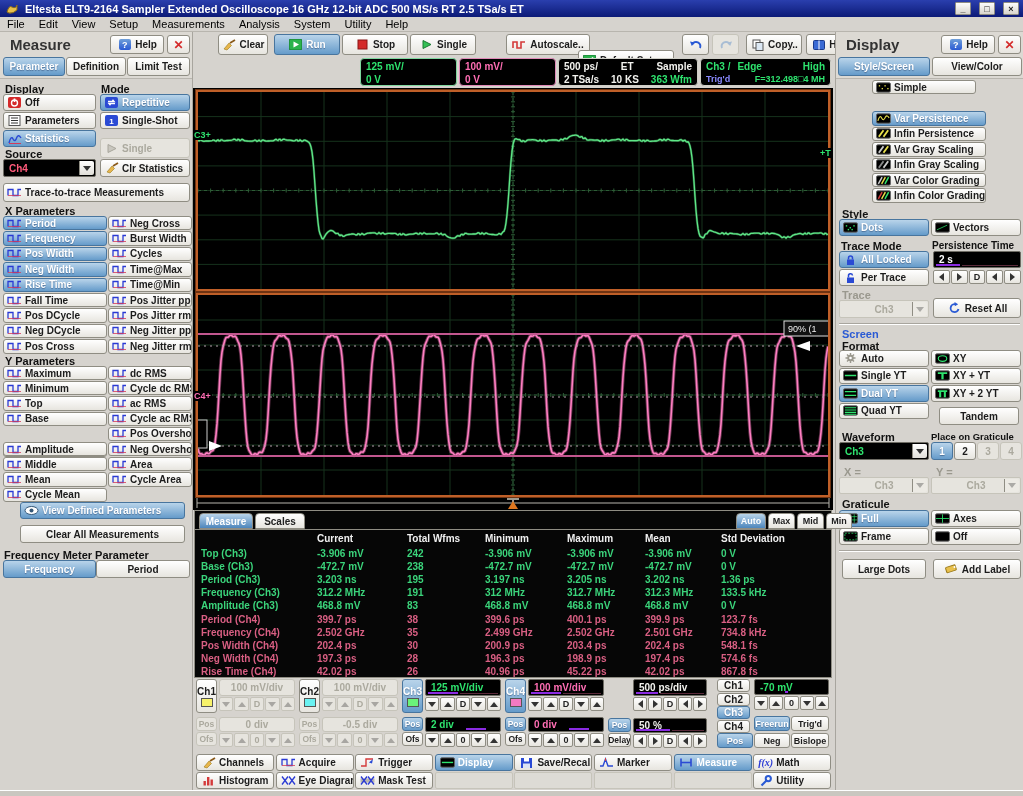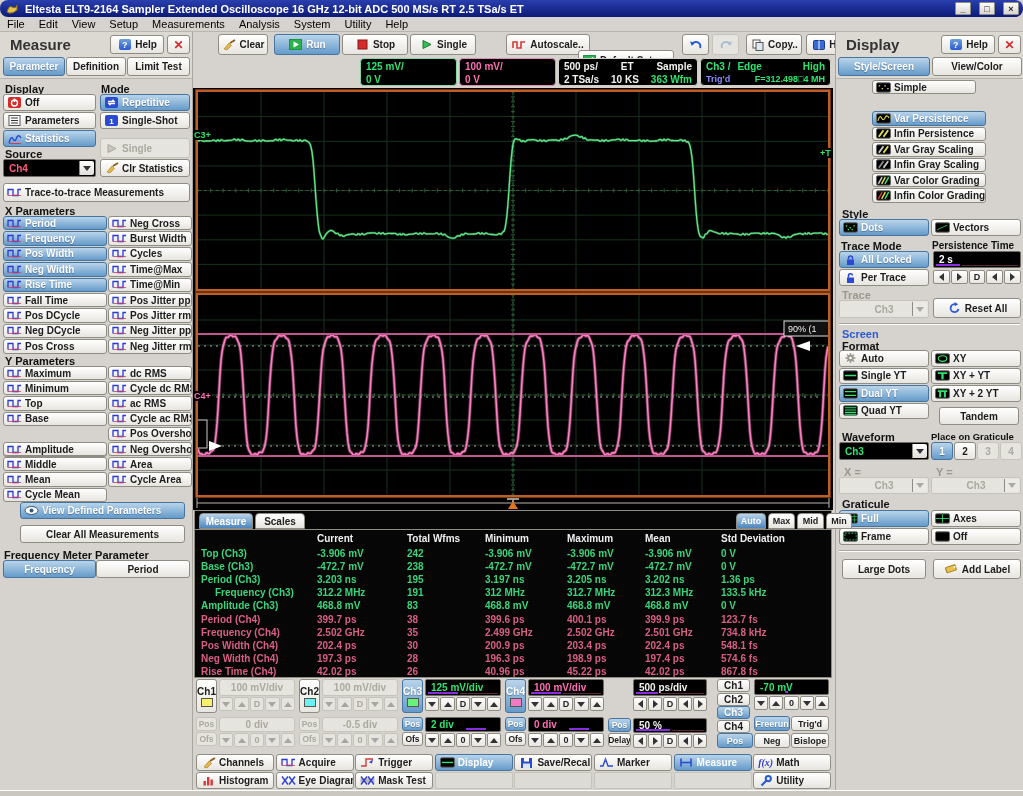--- a/index.html
+++ b/index.html
@@ -13,21 +13,21 @@
 .lbl{position:absolute;font-weight:bold;color:#111;font-size:11px;white-space:nowrap;}
 .lbl.gray{color:#9a988e;}
 .lbl.blue{color:#2a5ad4;}
 .display{position:absolute;background:#000;border:1px solid #6f6d65;border-radius:2px;color:#fff;font-weight:bold;font-size:10px;display:flex;align-items:center;padding:0 5px;overflow:hidden;}
 .pbar{position:absolute;left:2px;bottom:1px;height:2px;background:#8a2be2;}
 .pline{position:absolute;bottom:1px;height:1px;background:#5a2a3a;}
 .ic{display:inline-flex;width:15px;height:12px;align-items:center;justify-content:center;flex:0 0 auto;}
 .qmark{display:inline-flex;width:12px;height:11px;background:linear-gradient(#6f9fd8,#2a5ad4);color:#fff;border-radius:2px;font-size:9px;font-weight:bold;align-items:center;justify-content:center;}
 .redx{color:#d42a2a;font-weight:bold;font-size:12px;}
 .mitem{display:inline-block;padding:1px 7px;color:#000;}
-#titlebar{position:absolute;left:0;top:0;width:1023px;height:17px;background:linear-gradient(180deg,#2a3fae,#0c1a77);color:#fff;font-weight:bold;font-size:11px;display:flex;align-items:center;gap:6px;padding:0 4px;border-radius:8px;}
+#titlebar{position:absolute;left:0;top:0;width:1023px;height:17px;background:linear-gradient(180deg,#2a3fae,#0c1a77);color:#fff;font-weight:bold;font-size:11px;display:flex;align-items:center;gap:6px;padding:0 4px;}
 #menubar{position:absolute;left:0;top:17px;width:1023px;height:15px;background:#d6d3ce;border-bottom:1px solid #b8b5ae;font-size:11px;display:flex;align-items:center;}
 .winbtn{width:16px;height:13px;background:linear-gradient(#fdfdfc,#d8d5ce);border:1px solid #8f8d83;border-radius:1px;display:inline-flex;align-items:center;justify-content:center;font-size:9px;font-weight:bold;color:#222;margin-left:2px;}
 .panel{position:absolute;top:32px;height:759px;background:#d6d3ce;}
 .phead{position:absolute;left:0;top:0;width:100%;height:47px;background:#dcd9d3;border-bottom:1px solid #b8b5ae;}
 .ptitle{position:absolute;left:10px;top:4px;font-size:15px;font-weight:bold;color:#333;}
 .combo{position:absolute;background:#000;border:1px solid #6f6d65;border-radius:2px;display:flex;align-items:center;font-weight:bold;font-size:10px;padding-left:5px;}
 .combo .dd{position:absolute;right:1px;top:1px;bottom:1px;width:15px;background:linear-gradient(#fff,#e0ded8);border-left:1px solid #8f8d83;display:flex;align-items:center;justify-content:center;border-radius:0 2px 2px 0;}
 .combo.dis{background:#e6e4de;border-color:#c6c4ba;color:#aba99e;justify-content:center;padding-left:0;}
 .combo.dis .dd{background:#eceae4;}
 .tri{width:0;height:0;display:inline-block;}
@@ -1334,21 +1334,21 @@
     <div>
       <div class="rcell" style="left:6px;top:63.2px;color:#3bd47b;">Period (Ch3)</div>
       <div class="rcell" style="left:122px;top:63.2px;color:#3bd47b;">3.203 ns</div>
       <div class="rcell" style="left:212px;top:63.2px;color:#3bd47b;">195</div>
       <div class="rcell" style="left:290px;top:63.2px;color:#3bd47b;">3.197 ns</div>
       <div class="rcell" style="left:372px;top:63.2px;color:#3bd47b;">3.205 ns</div>
       <div class="rcell" style="left:450px;top:63.2px;color:#3bd47b;">3.202 ns</div>
       <div class="rcell" style="left:526px;top:63.2px;color:#3bd47b;">1.36 ps</div>
     </div>
     <div>
-      <div class="rcell" style="left:20px;top:76.3px;color:#3bd47b;">Frequency (Ch3)</div>
+      <div class="rcell" style="left:6px;top:76.3px;color:#3bd47b;">Frequency (Ch3)</div>
       <div class="rcell" style="left:122px;top:76.3px;color:#3bd47b;">312.2 MHz</div>
       <div class="rcell" style="left:212px;top:76.3px;color:#3bd47b;">191</div>
       <div class="rcell" style="left:290px;top:76.3px;color:#3bd47b;">312 MHz</div>
       <div class="rcell" style="left:372px;top:76.3px;color:#3bd47b;">312.7 MHz</div>
       <div class="rcell" style="left:450px;top:76.3px;color:#3bd47b;">312.3 MHz</div>
       <div class="rcell" style="left:526px;top:76.3px;color:#3bd47b;">133.5 kHz</div>
     </div>
     <div>
       <div class="rcell" style="left:6px;top:89.4px;color:#3bd47b;">Amplitude (Ch3)</div>
       <div class="rcell" style="left:122px;top:89.4px;color:#3bd47b;">468.8 mV</div>

